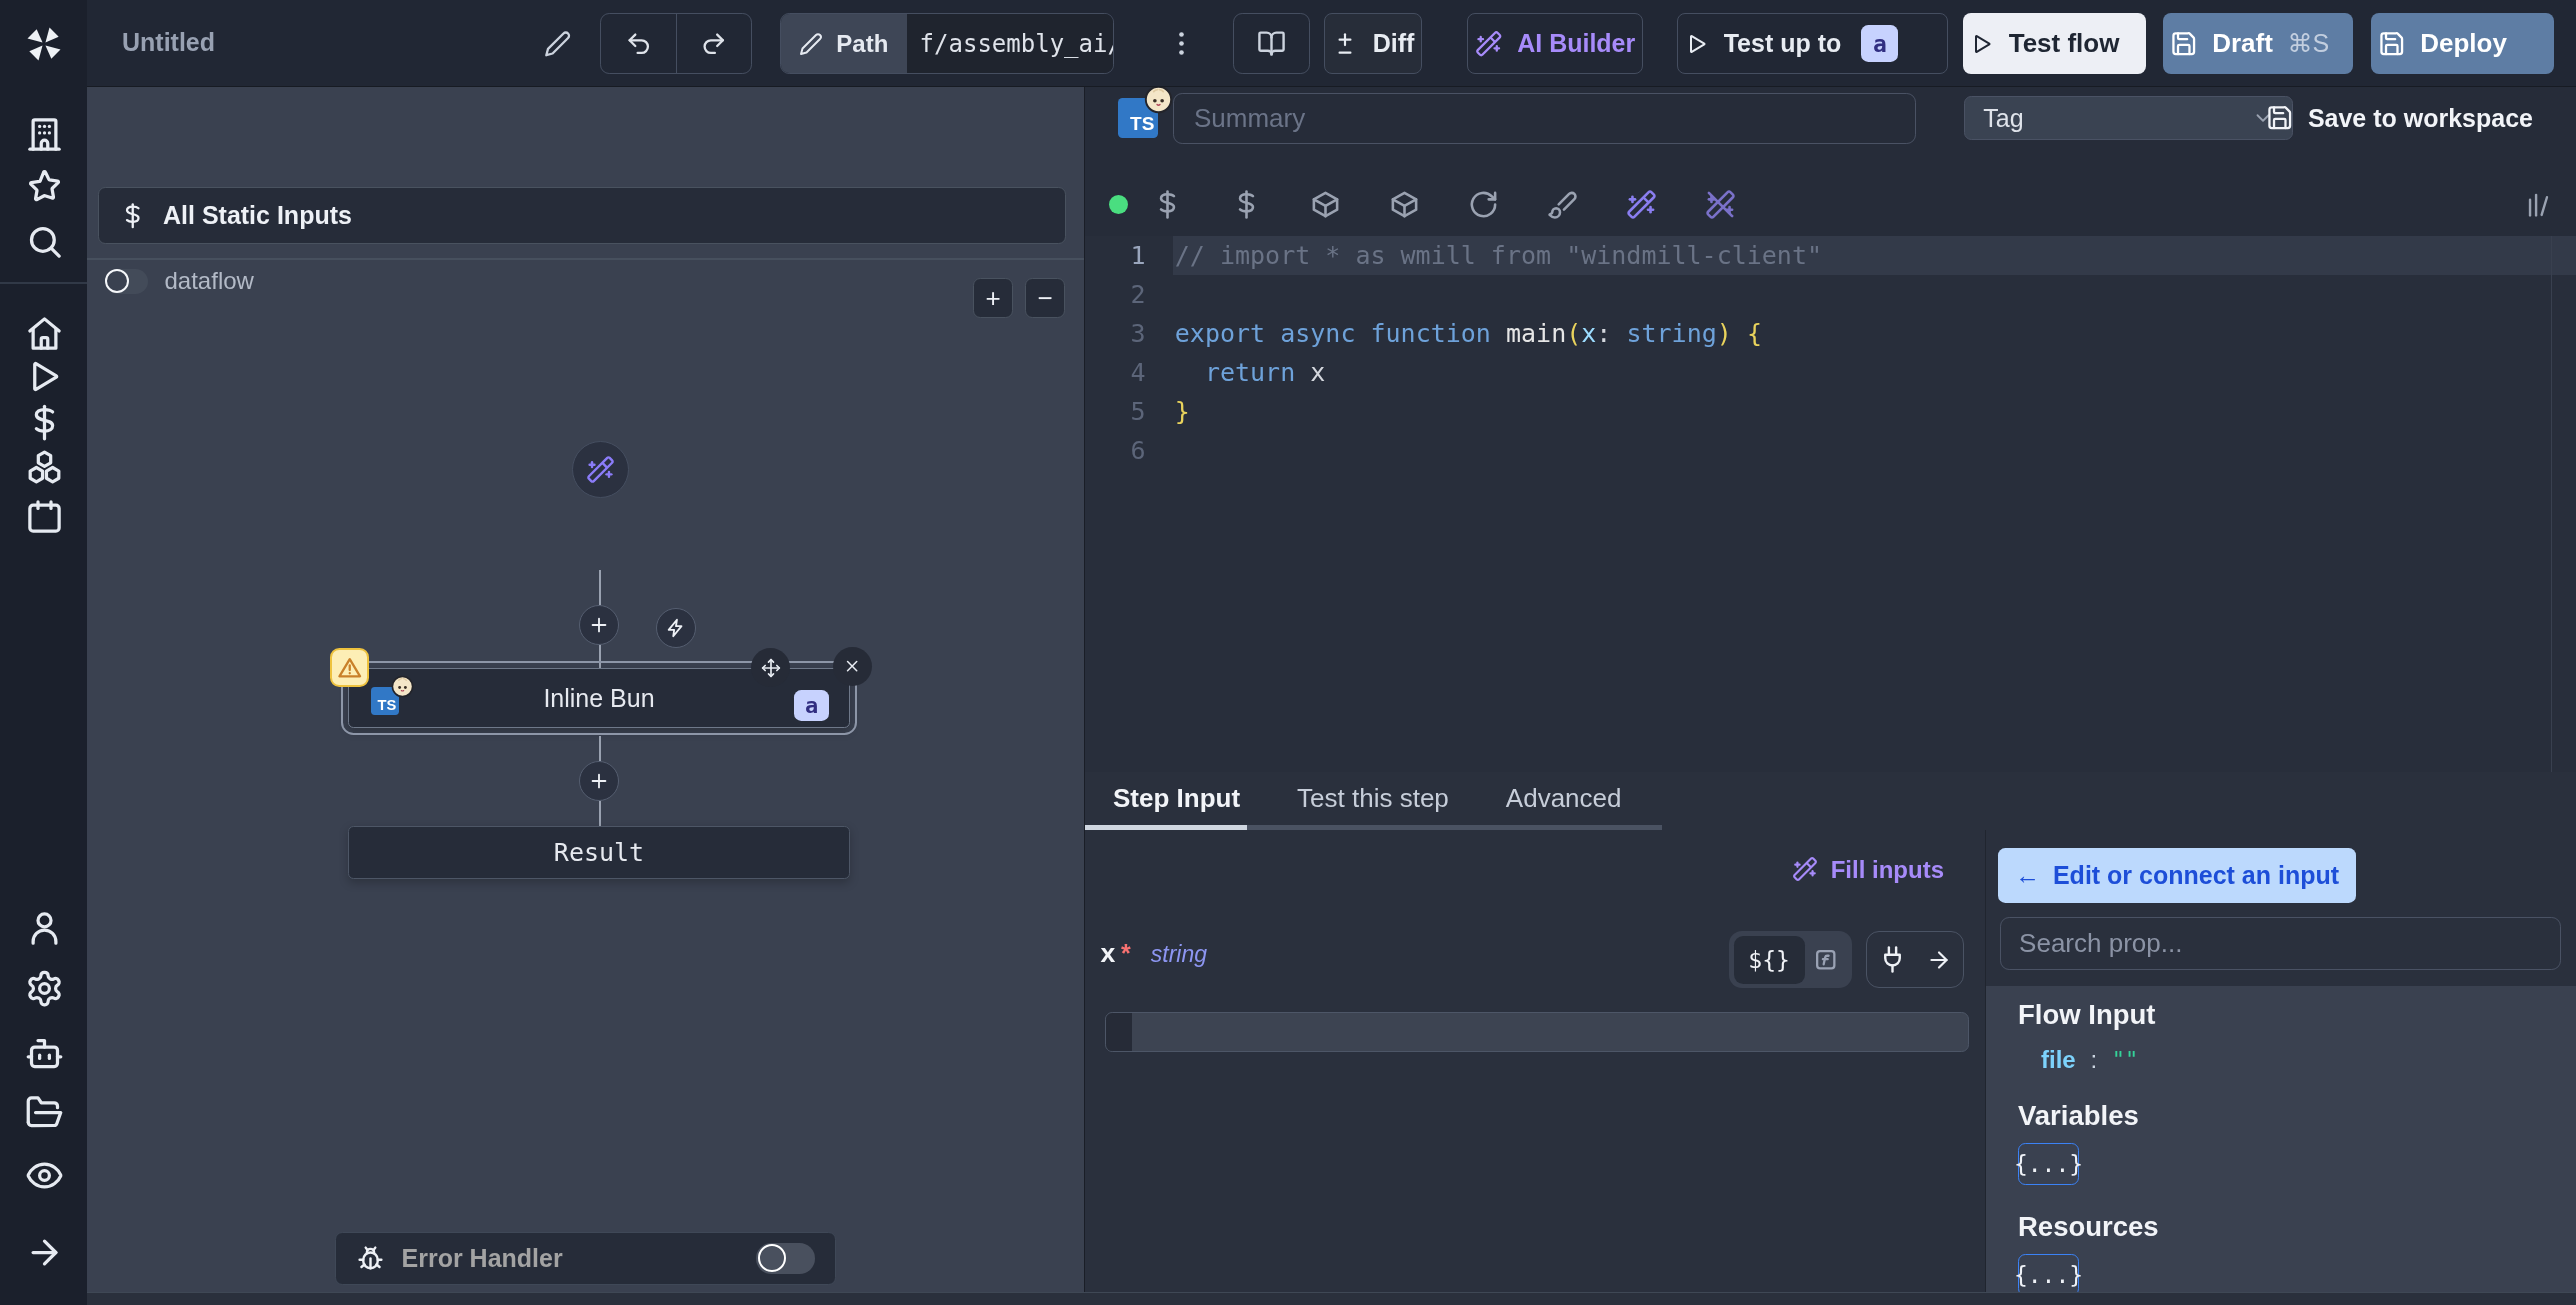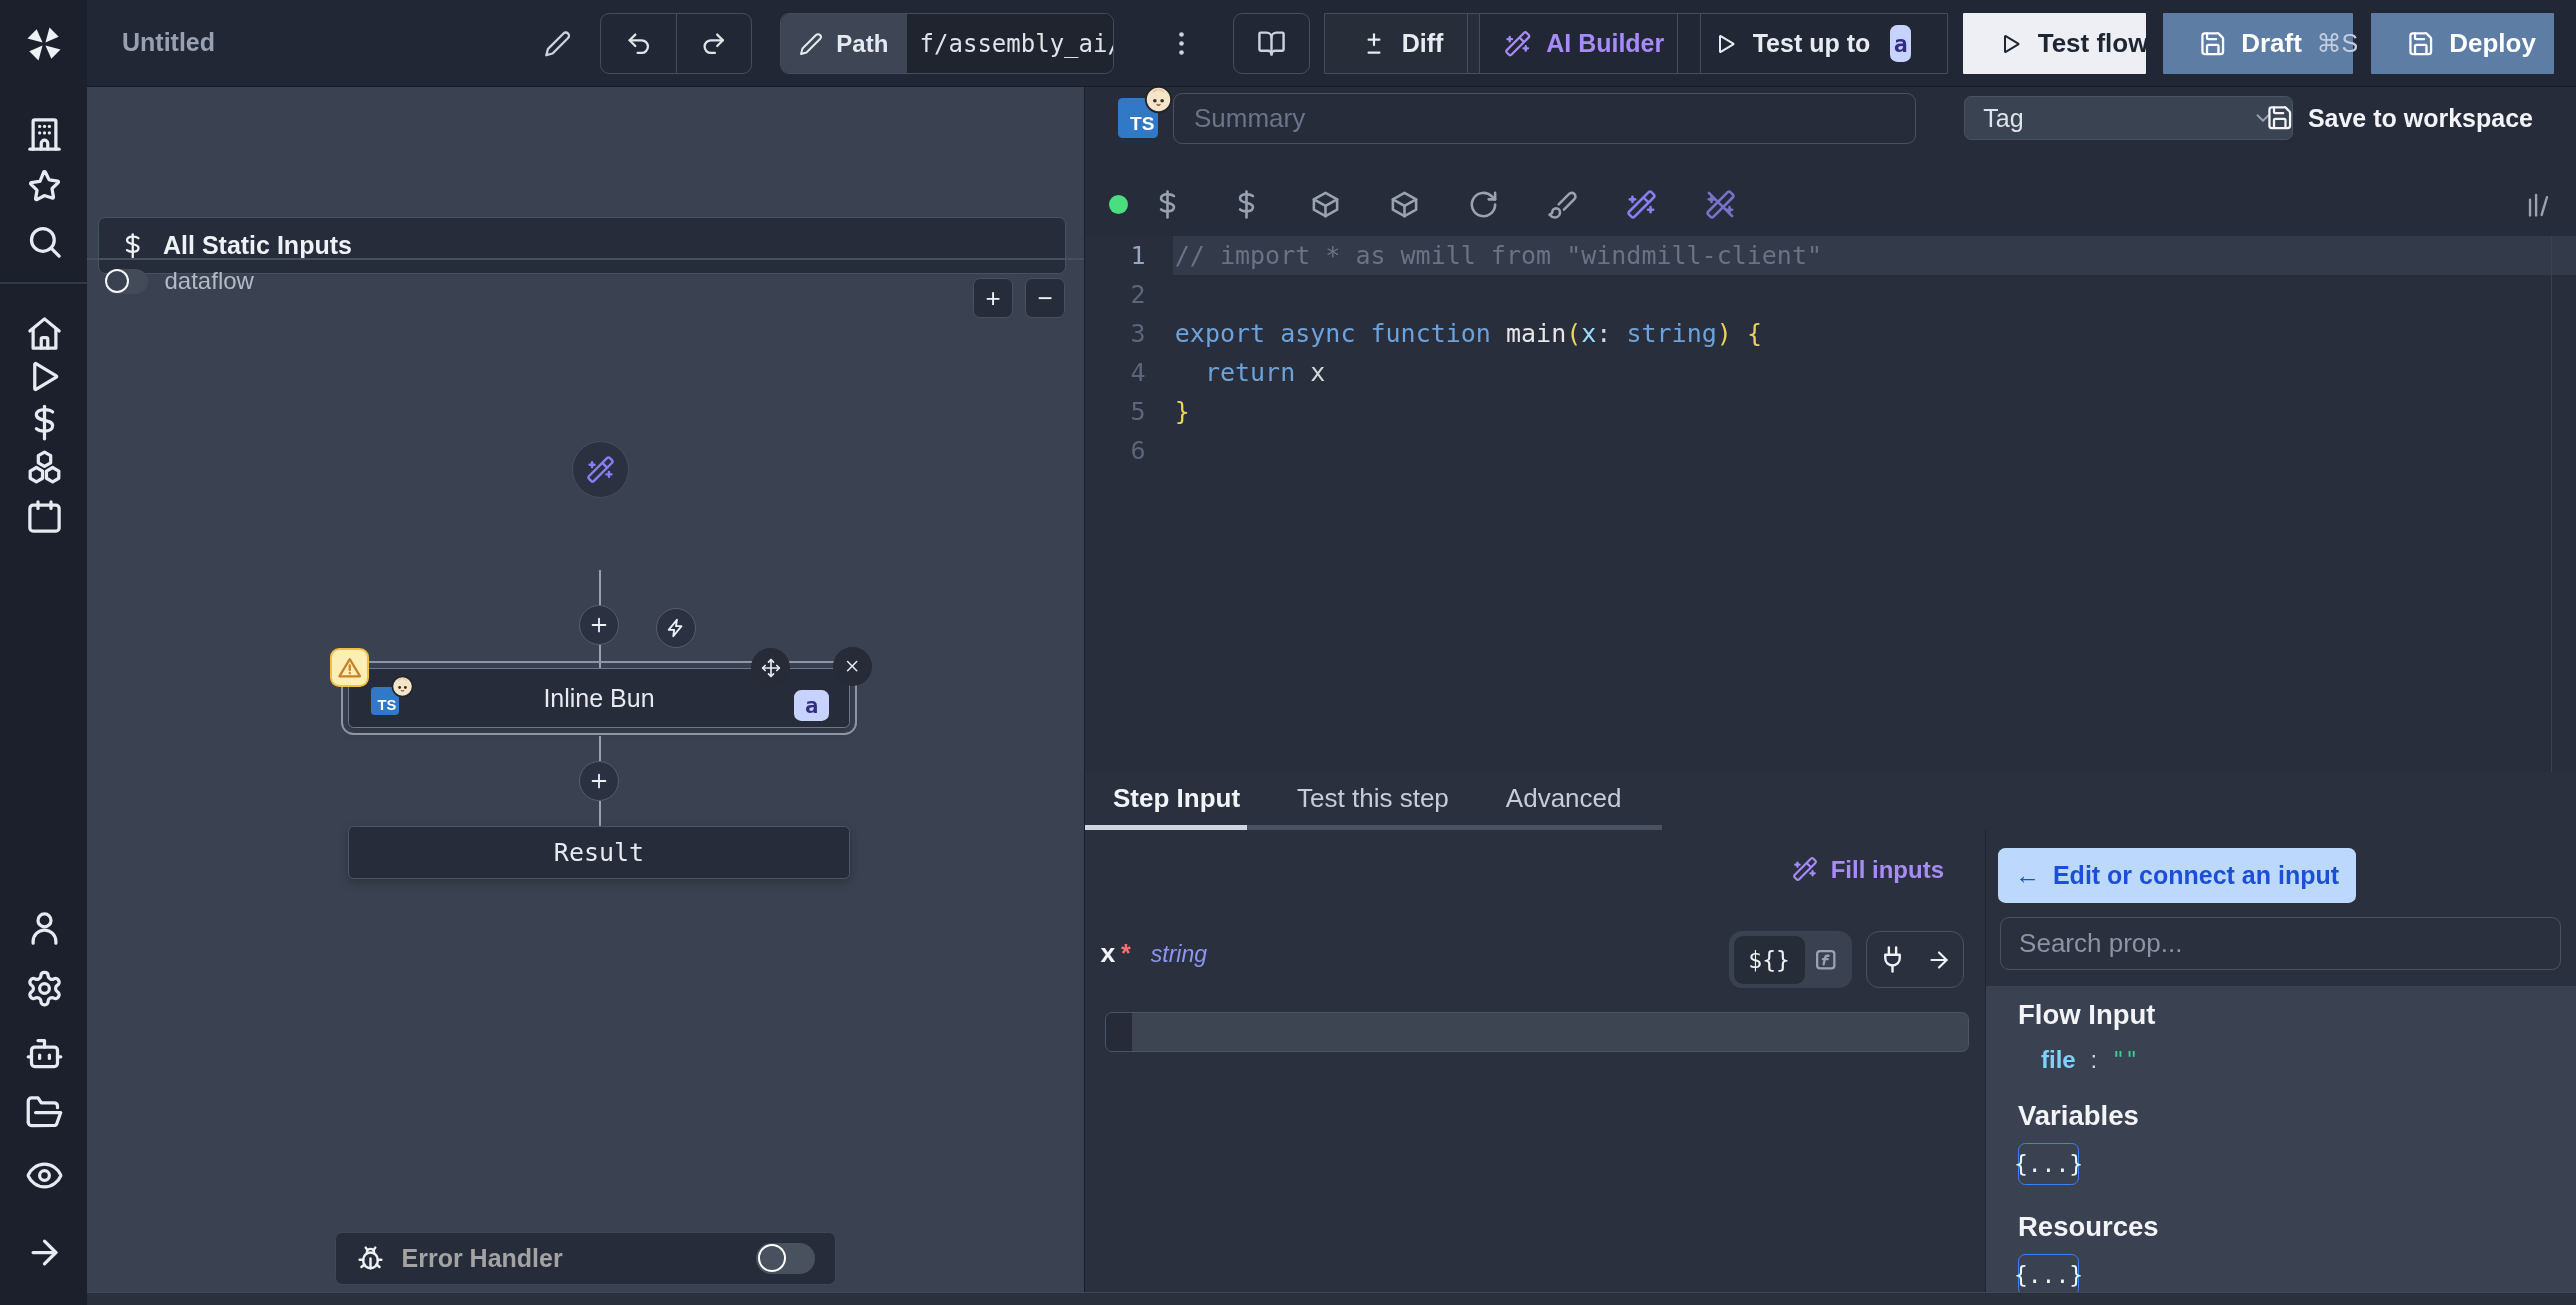--- a/index.html
+++ b/index.html
@@ -10,21 +10,21 @@
   }
   .mono { font-family:"DejaVu Sans Mono", monospace; }
   .ic { display:inline-flex; align-items:center; justify-content:center; line-height:0; flex:0 0 auto; }
   .ic svg { width:1em; height:1em; }
 
   
   #topbar { position:absolute; left:0; top:0; width:2576px; height:87px; background:#212734; border-bottom:1.8px solid #171b23; z-index:30; }
   #logo-cell { position:absolute; left:0; top:0; width:87px; height:87px; background:#1b202c; display:flex; align-items:center; justify-content:center; font-size:44px; color:#eef1f5; }
   #flow-title { position:absolute; left:122px; top:0; height:85px; display:flex; align-items:center; font-size:25px; font-weight:600; color:#98a1b2; }
   .tb-icbtn { position:absolute; top:13px; height:61px; display:flex; align-items:center; justify-content:center; color:#ccd3de; border-radius:9.2px; cursor:pointer; }
-  .tb-btn { position:absolute; top:13px; height:61px; border-radius:1px; display:flex; align-items:center; gap:14.7px; padding:0 36px; font-size:25px; font-weight:600; color:#e8ecf2; cursor:pointer; white-space:nowrap; }
+  .tb-btn { position:absolute; top:13px; height:61px; border-radius:8px; display:flex; align-items:center; gap:14.7px; padding:0 7px; font-size:25px; font-weight:600; color:#e8ecf2; cursor:pointer; white-space:nowrap; }
   .outline { border:1.8px solid #454e60; }
   #undo-redo { position:absolute; left:600px; top:13px; width:152px; height:61px; border:1.8px solid #454e60; border-radius:9.2px; display:flex; }
   #undo-redo .half { flex:1; display:flex; align-items:center; justify-content:center; font-size:27.5px; color:#dfe3ea; cursor:pointer; }
   #undo-redo .half + .half { border-left:1.8px solid #454e60; }
   #path-group { position:absolute; left:780px; top:13px; width:334px; height:61px; display:flex; border-radius:9.2px; border:1.8px solid #454e60; overflow:hidden; cursor:pointer; }
   #path-group .seg1 { background:#3e4656; display:flex; align-items:center; gap:13px; padding:0 18.3px; font-size:24px; font-weight:600; }
   #path-group .seg2 { background:#1f242e; flex:1; display:flex; align-items:center; padding:0 13px; font-size:24px; color:#dfe3ea; overflow:hidden; white-space:nowrap; }
   .badge-a { background:#c7d2fe; color:#312e81; font-weight:700; font-family:"DejaVu Sans Mono",monospace; border-radius:7.3px; display:flex; align-items:center; justify-content:center; }
   #btn-testflow { background:#edeff5; color:#1f2633; font-weight:700; font-size:26px; }
   .btn-blue { background:#5e7da4; color:#fff; font-weight:700; font-size:26px; }
@@ -378,21 +378,21 @@
         <span class="ic">
           <svg viewBox="0 0 24 24" fill="none" stroke="currentColor" stroke-width="2" stroke-linecap="round" stroke-linejoin="round">
             <path d="M5 12h14"></path>
             <path d="m12 5 7 7-7 7"></path>
           </svg>
         </span>
       </div>
   </div>
 
   <div id="flowpanel">
-    <div class="panel-btn" style="top:100px;height:57px;margin-top:30px;">
+    <div class="panel-btn" style="top:100px;height:57px;">
       <span class="ic" style="font-size:27.5px;">
           <svg viewBox="0 0 24 24" fill="none" stroke="currentColor" stroke-width="2" stroke-linecap="round" stroke-linejoin="round">
             <path d="M12 2v20"></path>
             <path d="M17 5.5C16 4.5 14.4 4 12 4c-3 0-5 1.3-5 3.3 0 4.4 10 2.3 10 6.7 0 2-2 3.3-5 3.3-2.4 0-4-.5-5-1.5"></path>
           </svg>
         </span>
       <span>All Static Inputs</span>
     </div>
     <div id="fp-divider"></div>
     <div id="dataflow-row">

